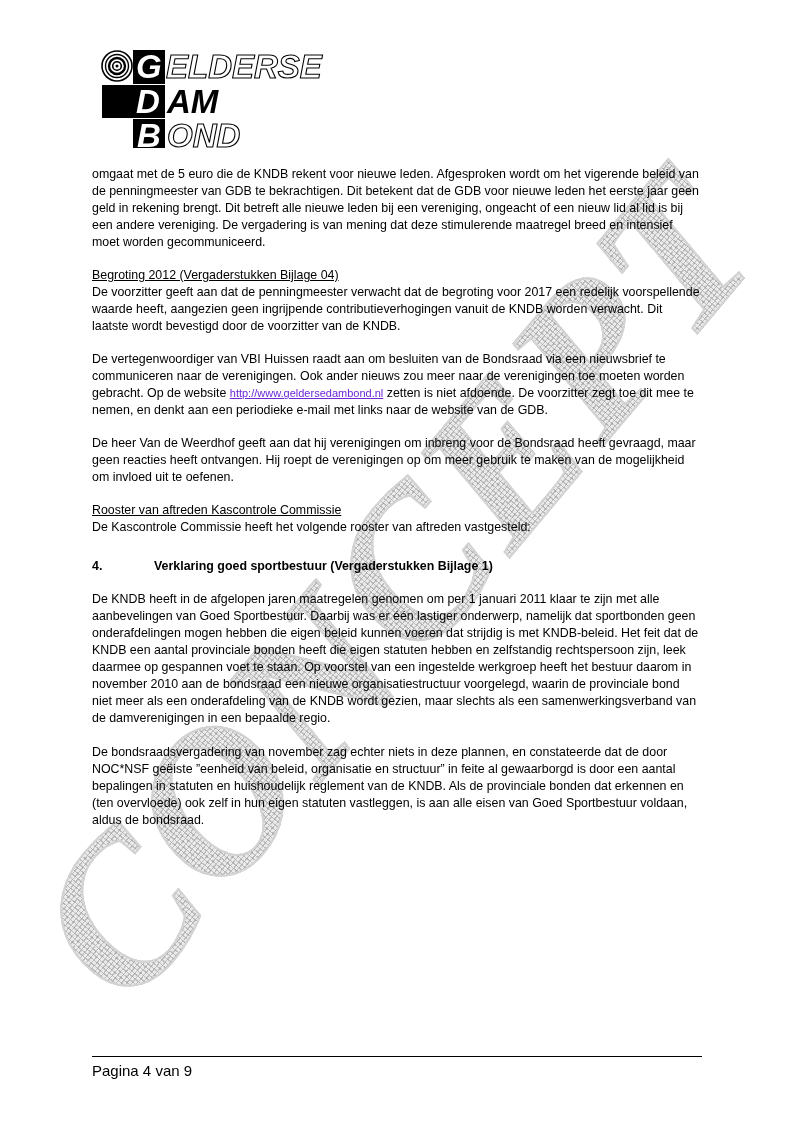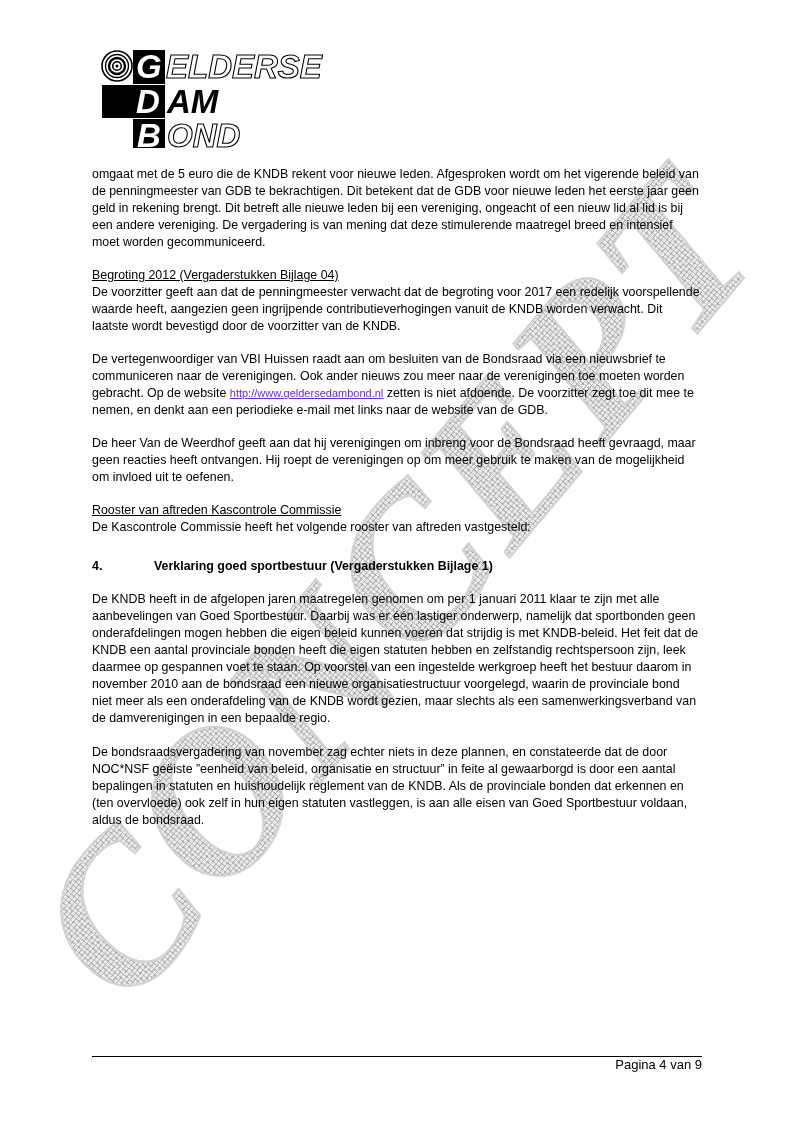--- a/index.html
+++ b/index.html
@@ -109,22 +109,22 @@
     left: 92px;
     top: 1056px;
     width: 610px;
   }
   .footer-rule {
     border-top: 1px solid #000000;
     width: 100%;
     height: 0;
   }
   .footer-text {
-    text-align: right;
-    font-size: 13px;
+    margin-top: 6px;
+    font-size: 15px;
     line-height: 16px;
   }
 </style>
 </head>
 <body>
 
 <div class="page">
 
   <div class="watermark-layer">
     <div class="watermark-text">CONCEPT</div>

